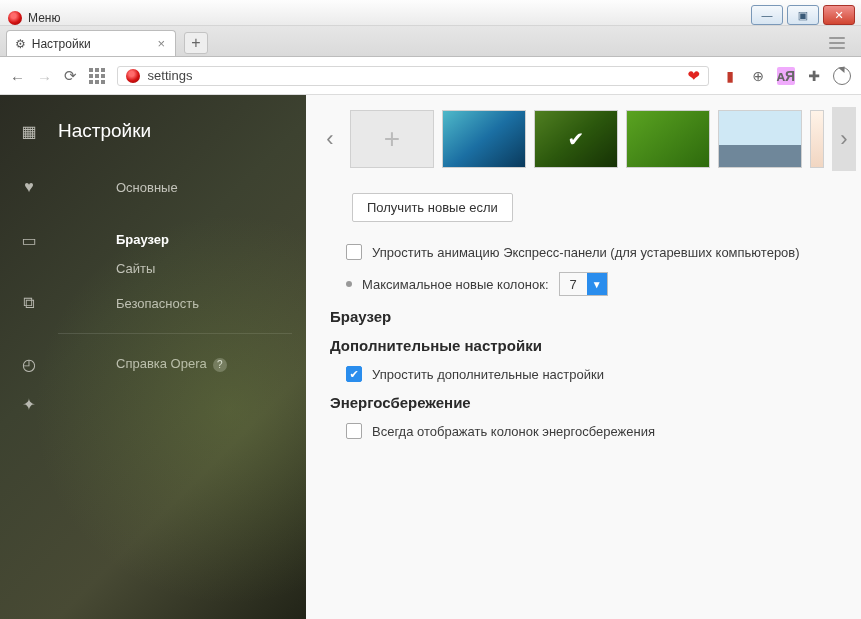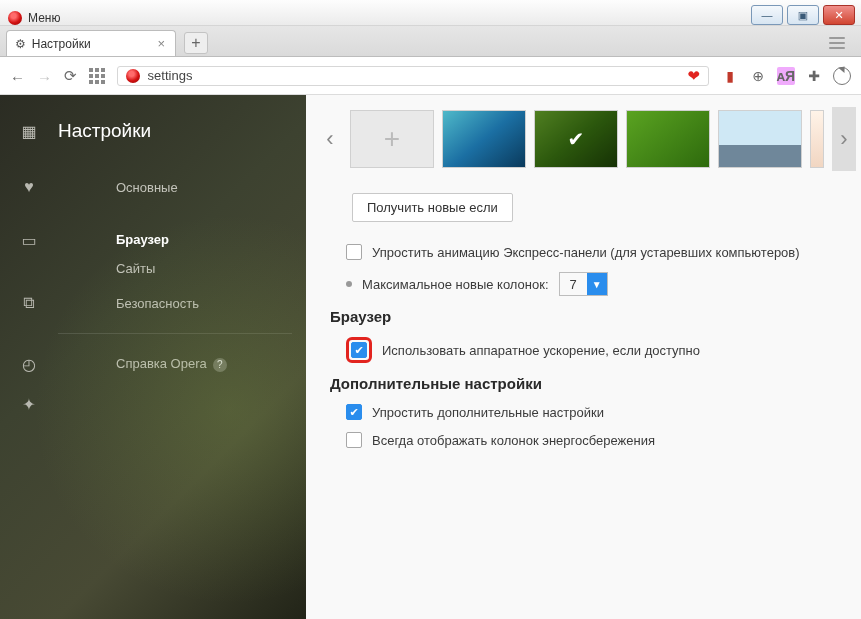--- a/index.html
+++ b/index.html
@@ -198,32 +198,27 @@
       <div class="setting-row">
         <span class="bullet"></span>
         <span>Максимальное новые колонок:</span>
         <div class="numbox">
           <span>7</span>
           <div class="dd">▼</div>
         </div>
       </div>
 
       <div class="section-h">Браузер</div>
-      <div class="setting-row">
-        <span class="highlight-box">
-          <span class="chk checked"></span>
-        </span>
-        <span>Использовать аппаратное ускорение, если доступно</span>
-      </div>
 
       <div class="section-h">Дополнительные настройки</div>
       <div class="setting-row">
         <span class="chk checked"></span>
         <span>Упростить дополнительные настройки</span>
       </div>
 
+      <div class="section-h">Энергосбережение</div>
       <div class="setting-row">
         <span class="chk"></span>
         <span>Всегда отображать колонок энергосбережения</span>
       </div>
     </div>
   </div>
 </div>
 
 </body></html>

